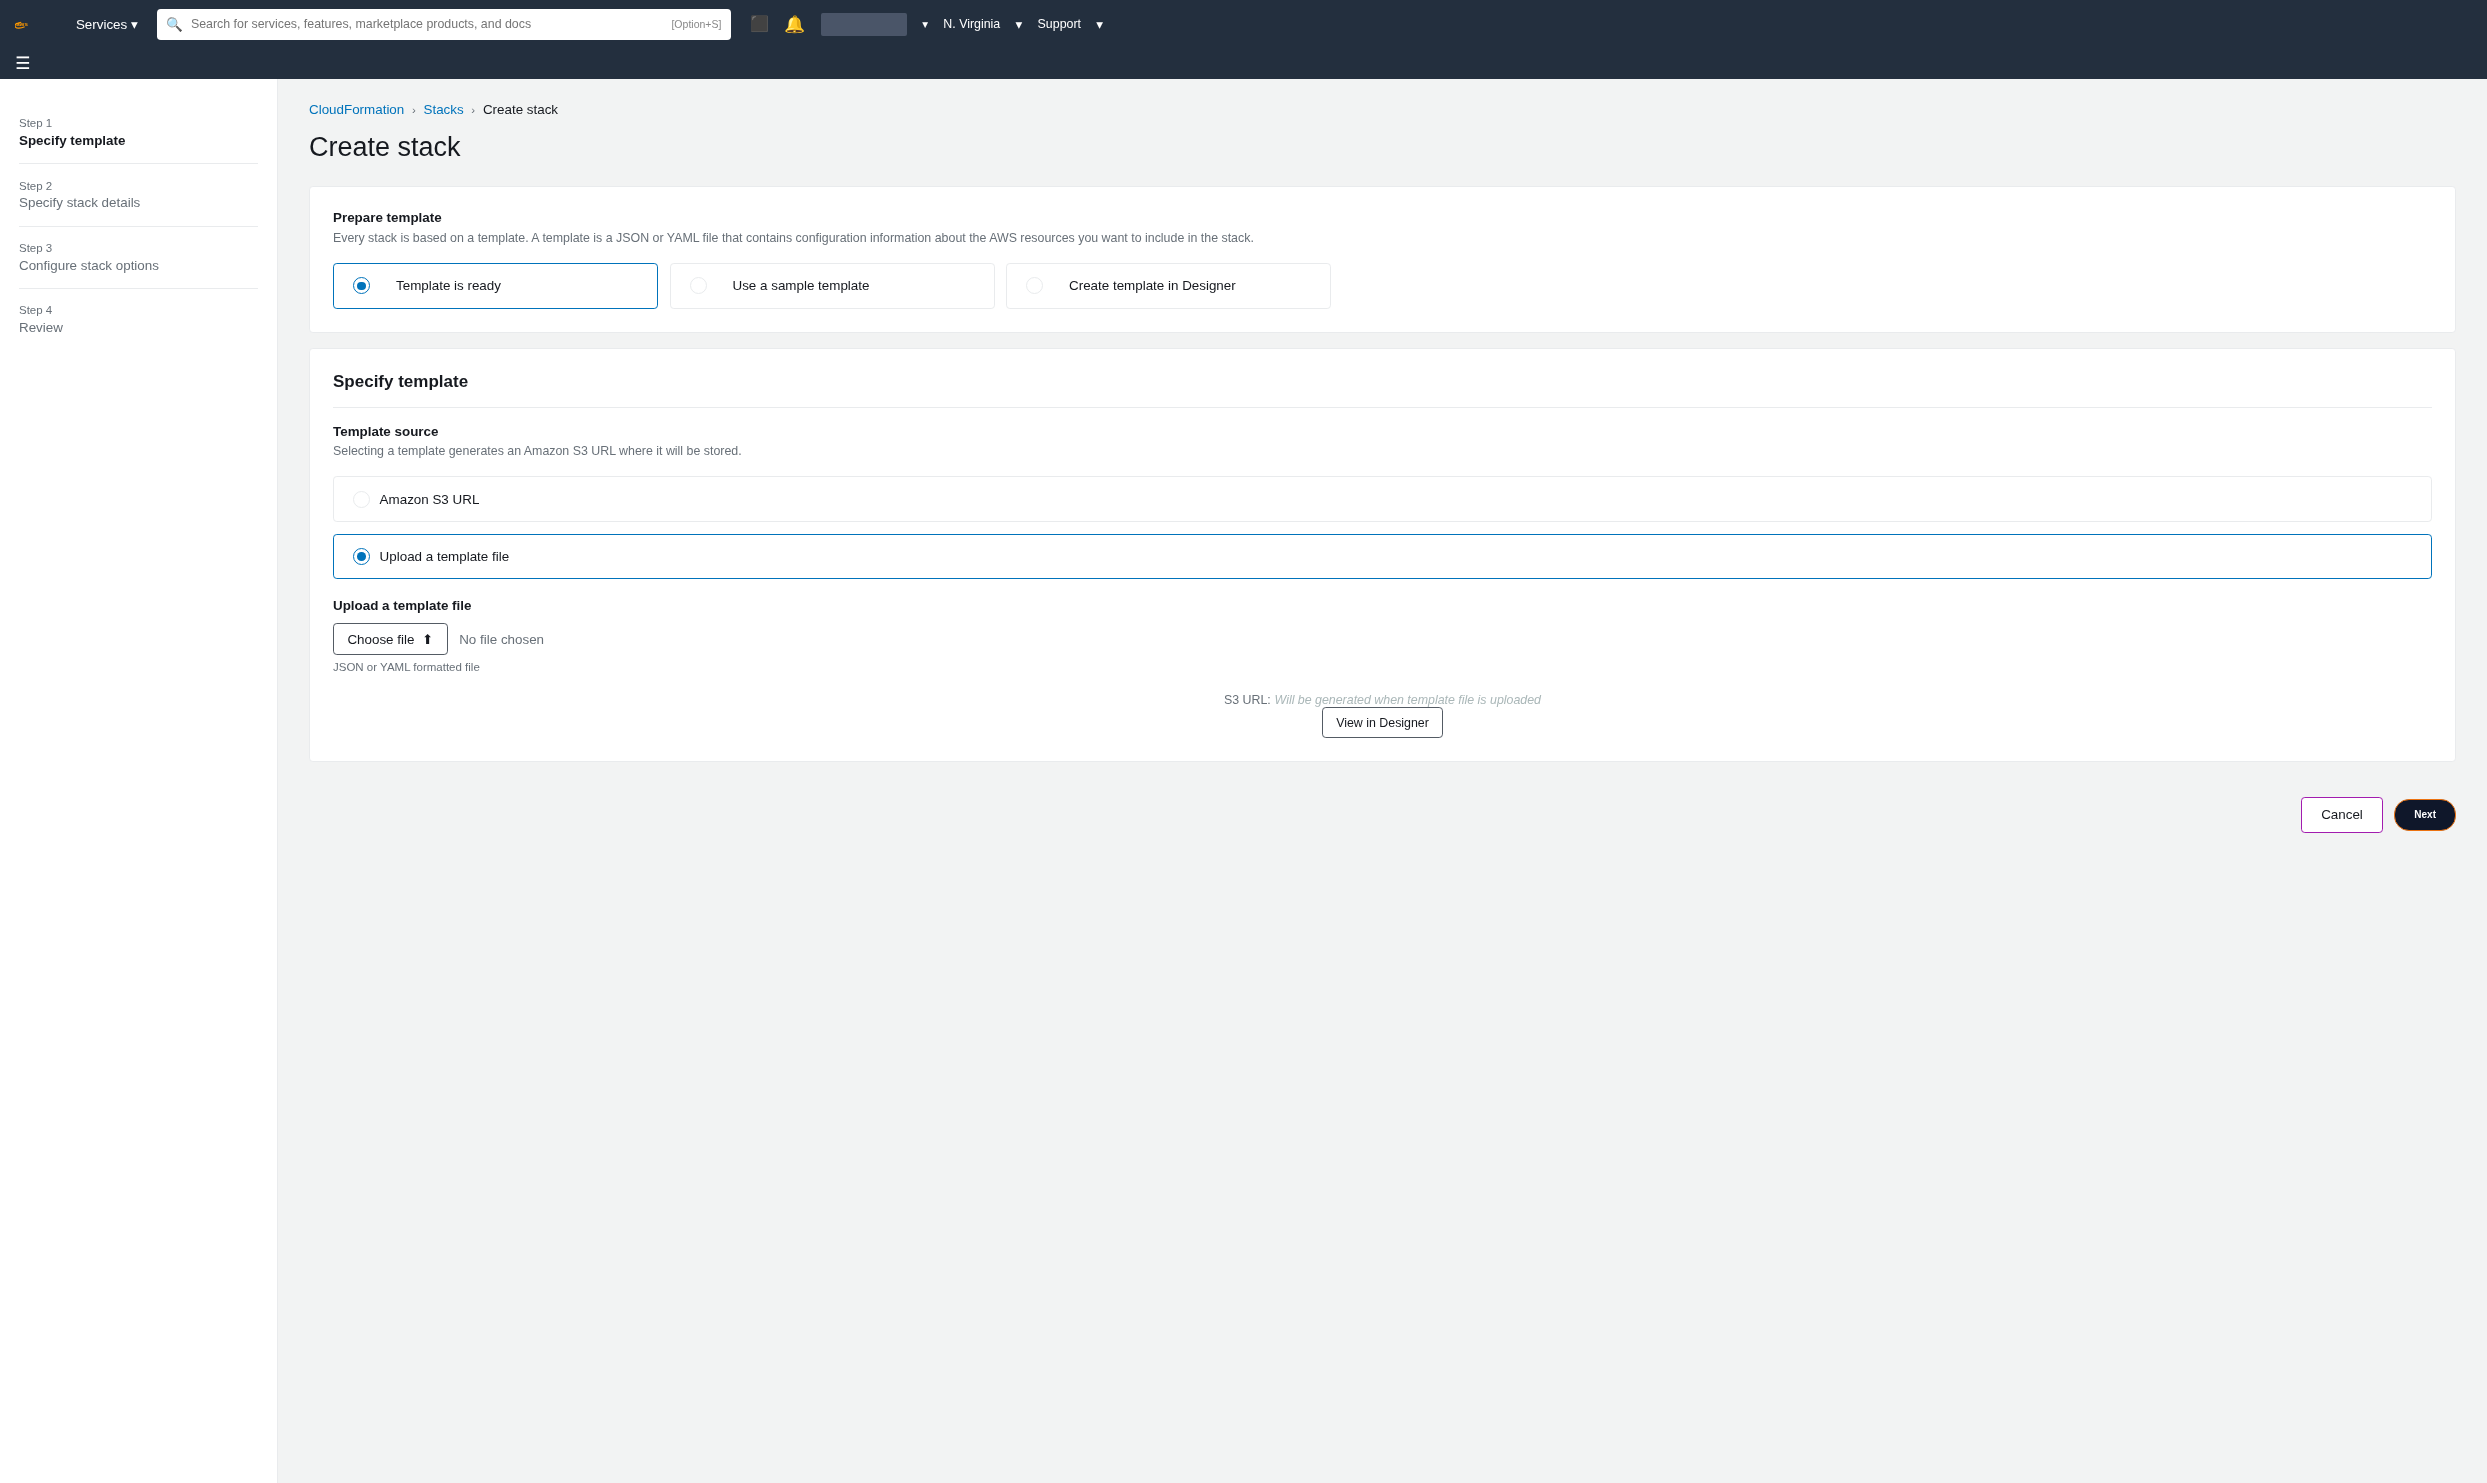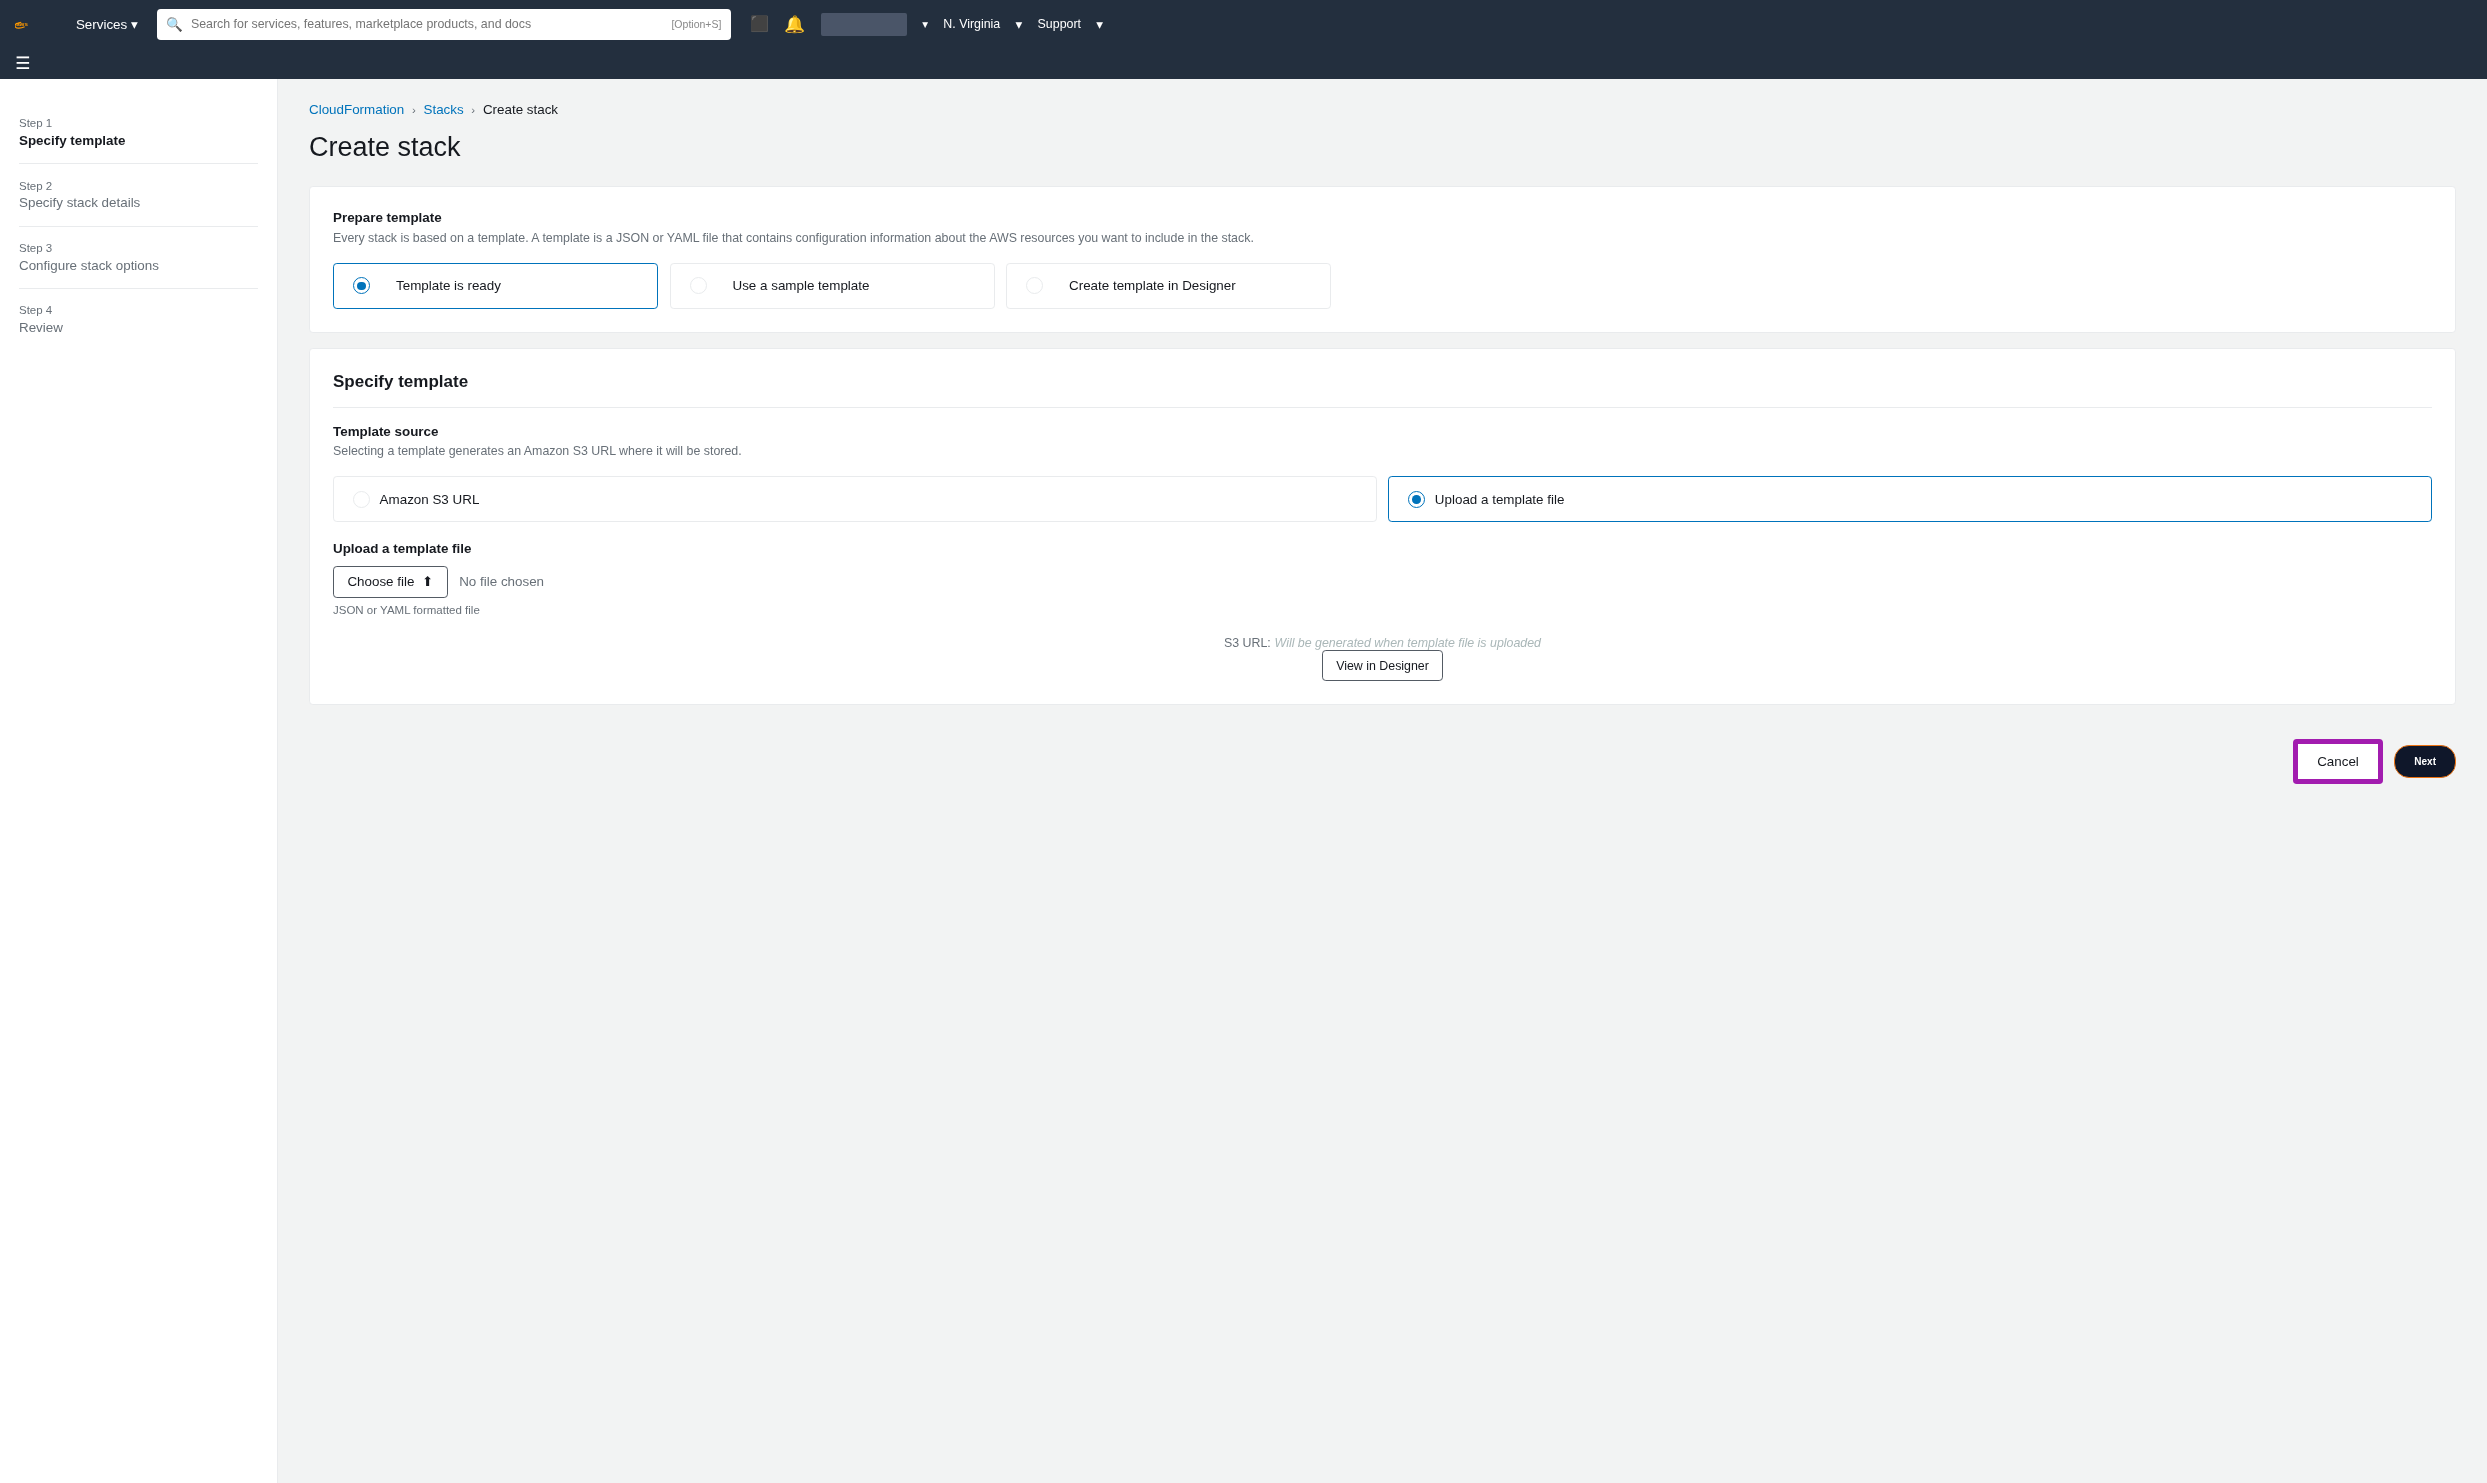--- a/index.html
+++ b/index.html
@@ -241,20 +241,21 @@
       width: 8.6px;
       height: 8.6px;
       border-radius: 50%;
       background: #0073bb;
     }
 
     
     .source-radio-group {
       display: flex;
       gap: 11.5px;
+      flex-direction: column;
     }
     .source-radio-option {
       display: flex;
       align-items: center;
       gap: 9.6px;
       border: 1.9px solid #e9ebed;
       border-radius: 3.8px;
       padding: 13.4px 19px;
       cursor: pointer;
       flex: 1;
@@ -337,21 +338,21 @@
     .footer-actions {
       display: flex;
       justify-content: flex-end;
       align-items: center;
       gap: 11.5px;
       padding: 19px 0;
       margin-top: 7.7px;
     }
     .cancel-btn {
       background: #fff;
-      border: 5px solid #a21caf;
+      border: 1px solid #a21caf;
       border-radius: 3.8px;
       padding: 9.6px 19px;
       font-size: 13.4px;
       cursor: pointer;
       color: #16191f;
     }
     .next-btn {
       background: #0f172a;
       border: 1px solid #ec7211;
       border-radius: 15px;

